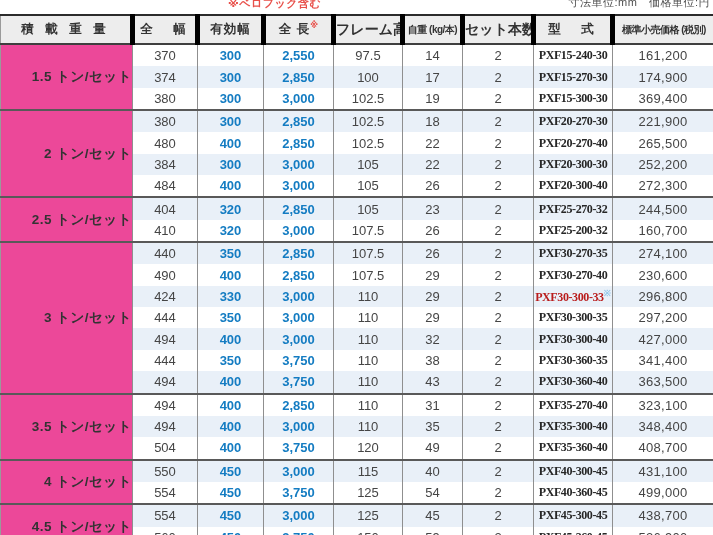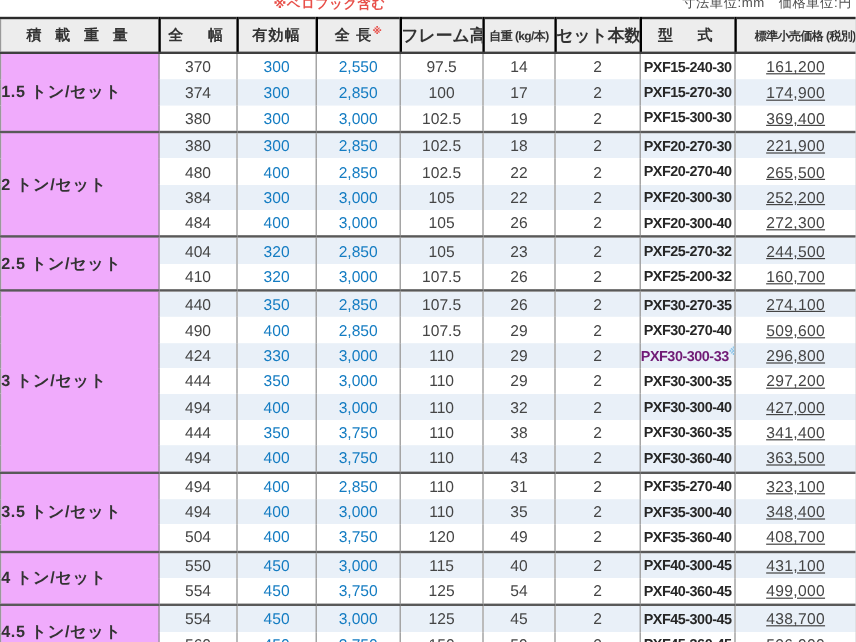--- a/index.html
+++ b/index.html
@@ -31,47 +31,47 @@
   col.c-weight   { width: 60px; }
   col.c-set      { width: 71px; }
   col.c-model    { width: 79px; }
   col.c-price    { width: 101px; }
 
   thead th {
     background: #ededed; color: #333;
     font-weight: bold; font-size: 12.5px;
     height: 27px; padding: 0;
     border-bottom: 2px solid #3f3f3f;
-    border-right: 2px solid #000000;
+    border-right: 5px solid #000000;
     letter-spacing: 1px; text-align: center; vertical-align: middle;
     white-space: nowrap; overflow: hidden;
   }
-  thead th:last-child { border-right: none; text-align: right; }
+  thead th:last-child { border-right: none; }
   thead th.small  { font-size: 14px; letter-spacing: 0; }
   thead th.xsmall { font-size: 10px; letter-spacing: -0.5px; }
   thead th.wide-sp { letter-spacing: 4px; }
   sup.sup-red { color: #e8504a; font-size: 8px; letter-spacing: 0; }
 
   tbody td, tbody th { height: 21.35px; padding: 0; vertical-align: middle; }
   tbody td {
     text-align: center; font-size: 13px; color: #454545;
     border-right: 1px solid #8f8f8f; background: #ffffff;
     white-space: nowrap; overflow: hidden;
   }
-  tbody td:last-child { border-right: none; text-decoration: underline; }
+  tbody td:last-child { border-right: none; }
   th.group-label {
-    background: #f0abfc; color: #333;
+    background: #ec4899; color: #333;
     font-size: 13.5px; font-weight: bold; letter-spacing: 0.5px;
-    text-align: left; border-right: 1px solid #8f8f8f;
+    text-align: right; border-right: 1px solid #8f8f8f;
   }
   tr.alt td { background: #e9f0f8; }
   tr.group-start td, tr.group-start th { border-top: 2px solid #595959; }
-  td.blue  { color: #147cc2; font-weight: normal; }
-  td.model { font-weight: bold; color: #262626; font-size: 12px; letter-spacing: -0.4px; }
-  td.model.model-hl span.mtxt { color: #701a75; text-align: center; }
+  td.blue  { color: #147cc2; font-weight: bold; }
+  td.model { font-weight: bold; color: #262626; font-size: 12px; letter-spacing: -0.4px; font-family: Liberation Serif, serif; }
+  td.model.model-hl span.mtxt { color: #b91c1c; text-align: center; }
   sup.model-sup { color: #8fc6e9; font-size: 8.5px; font-weight: bold; letter-spacing: 0; }
   td.price { letter-spacing: 0.3px; }
 </style>
 </head>
 <body>
 
 <div class="note-left">※ベロフック含む</div>
 <div class="note-right">寸法単位:mm　価格単位:円</div>
 
 <table class="spec">
@@ -205,21 +205,21 @@
         <td class="price">274,100</td>
       </tr>
       <tr>
         <td>490</td>
         <td class="blue">400</td>
         <td class="blue">2,850</td>
         <td>107.5</td>
         <td>29</td>
         <td>2</td>
         <td class="model"><span class="mtxt">PXF30-270-40</span></td>
-        <td class="price">509,600</td>
+        <td class="price">230,600</td>
       </tr>
       <tr class="alt">
         <td>424</td>
         <td class="blue">330</td>
         <td class="blue">3,000</td>
         <td>110</td>
         <td>29</td>
         <td>2</td>
         <td class="model model-hl"><span class="mtxt">PXF30-300-33</span><sup class="model-sup">※</sup></td>
         <td class="price">296,800</td>

